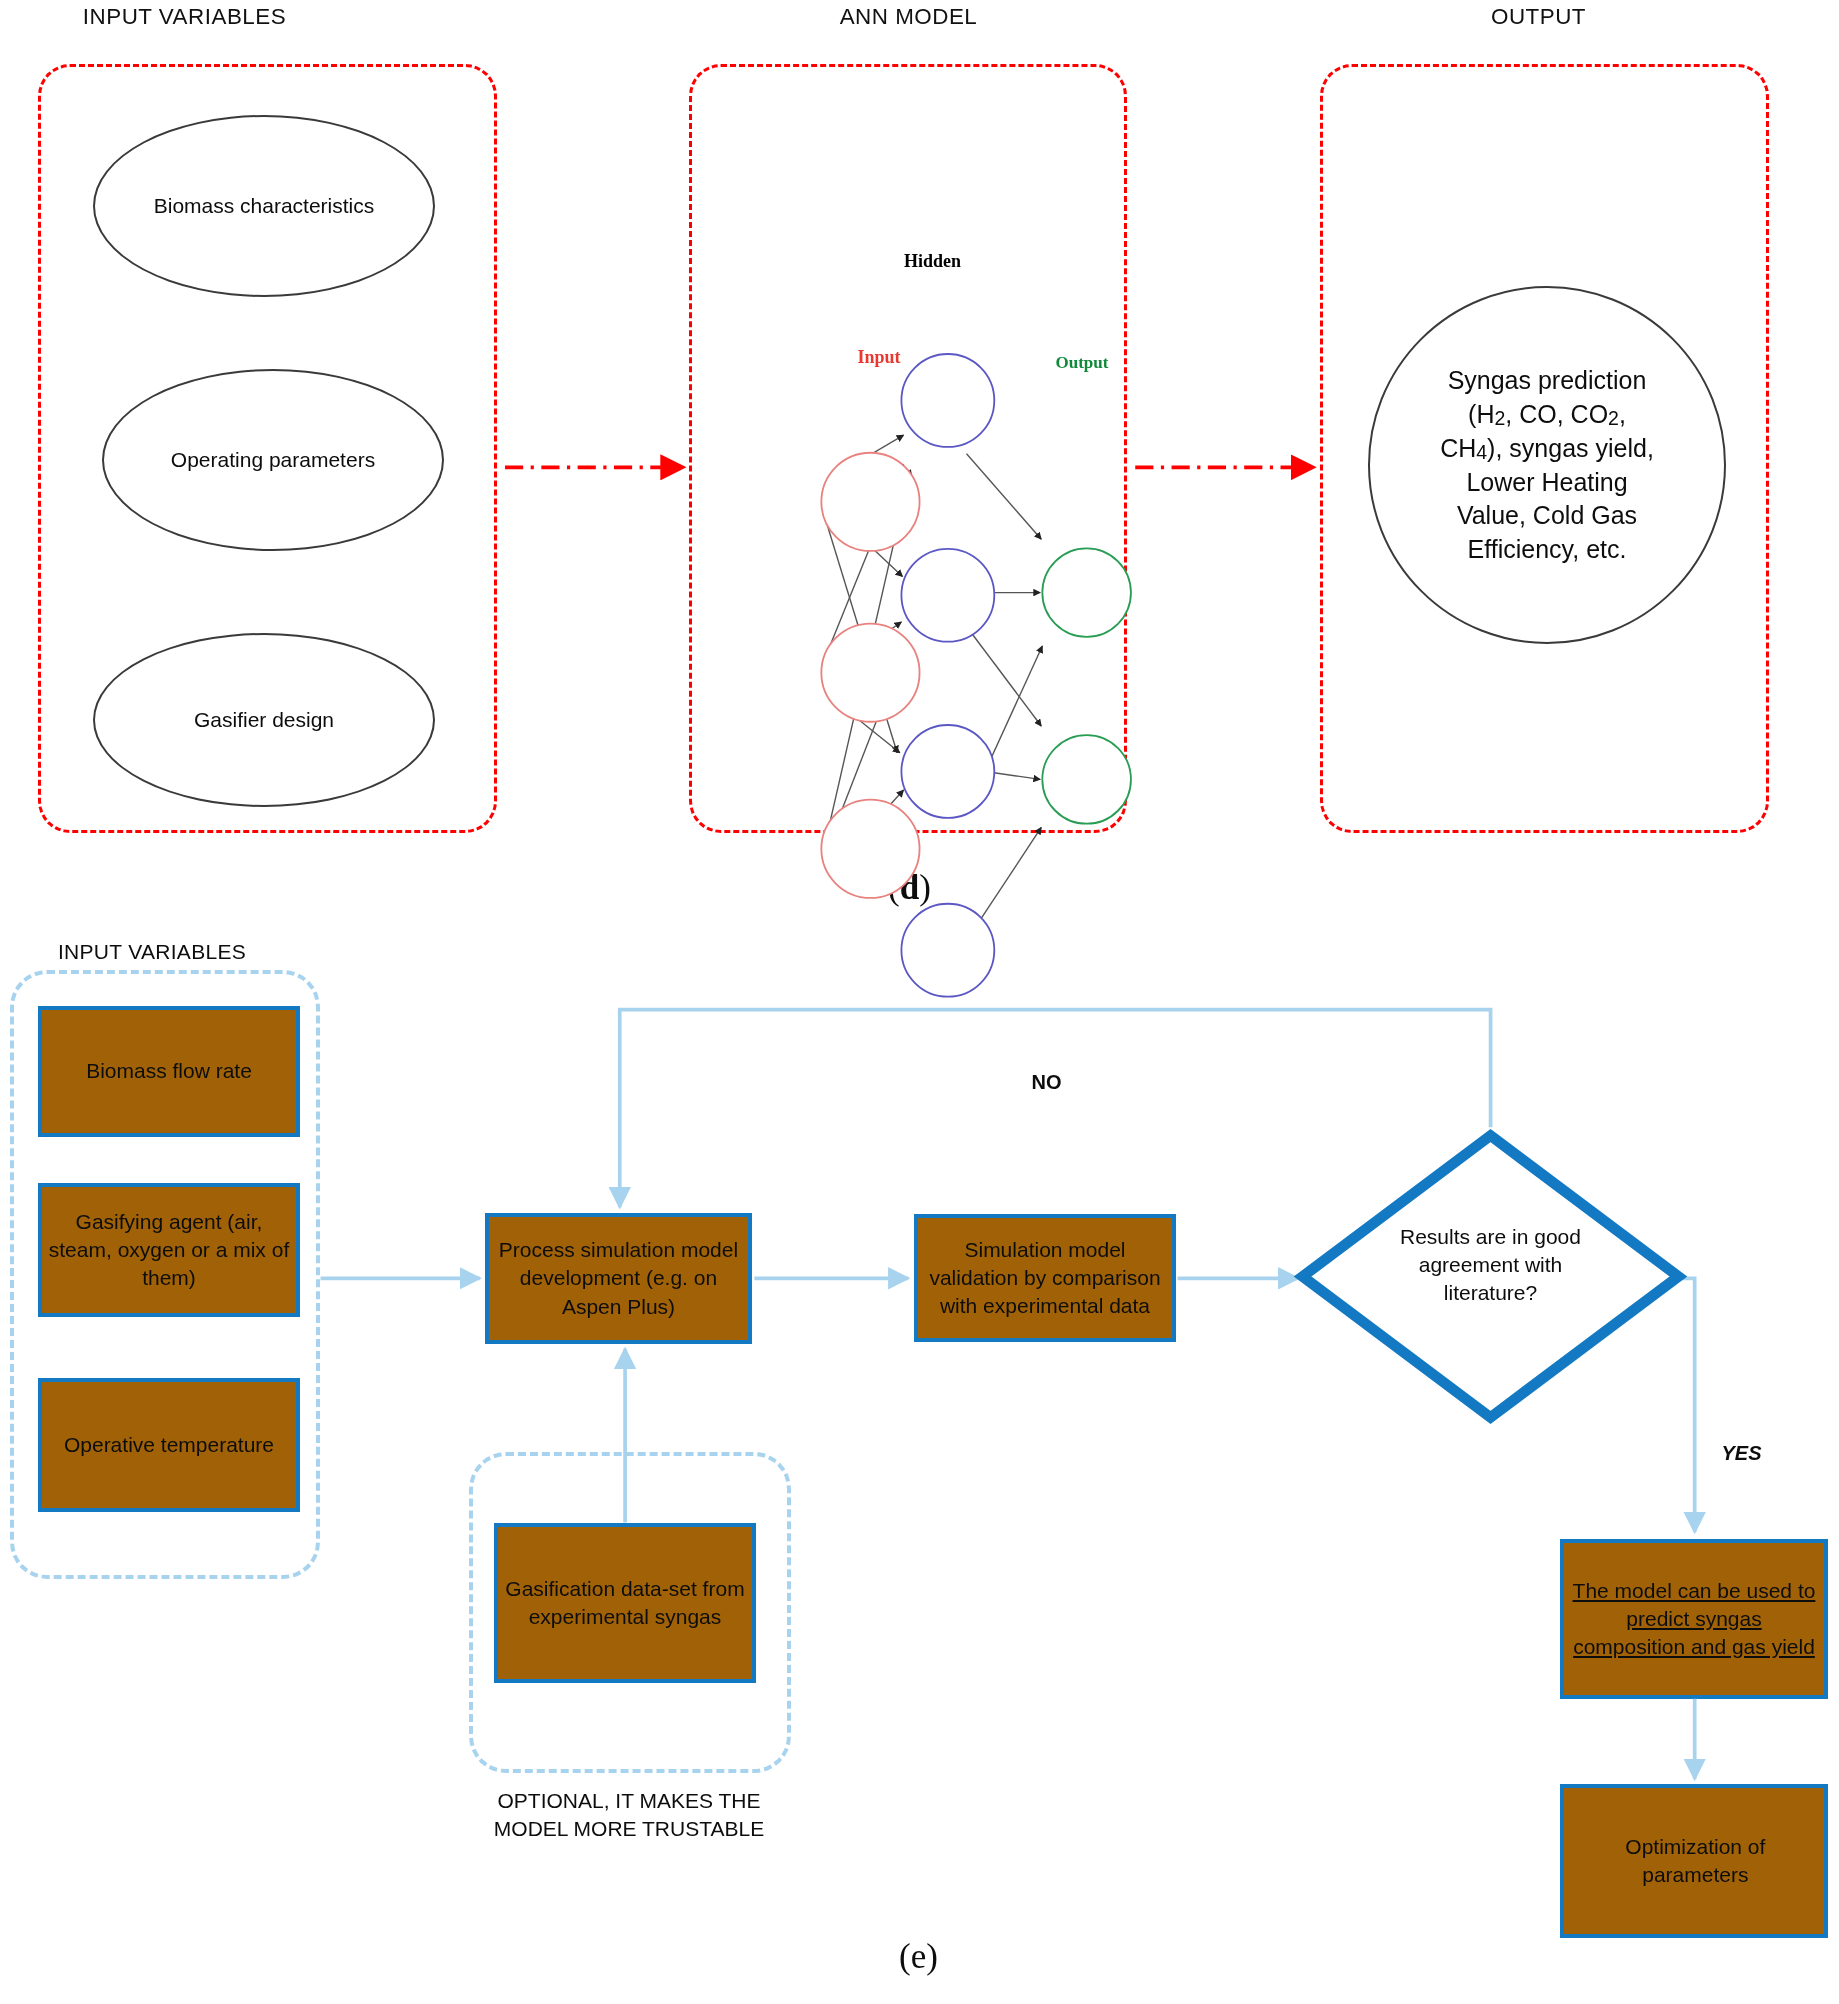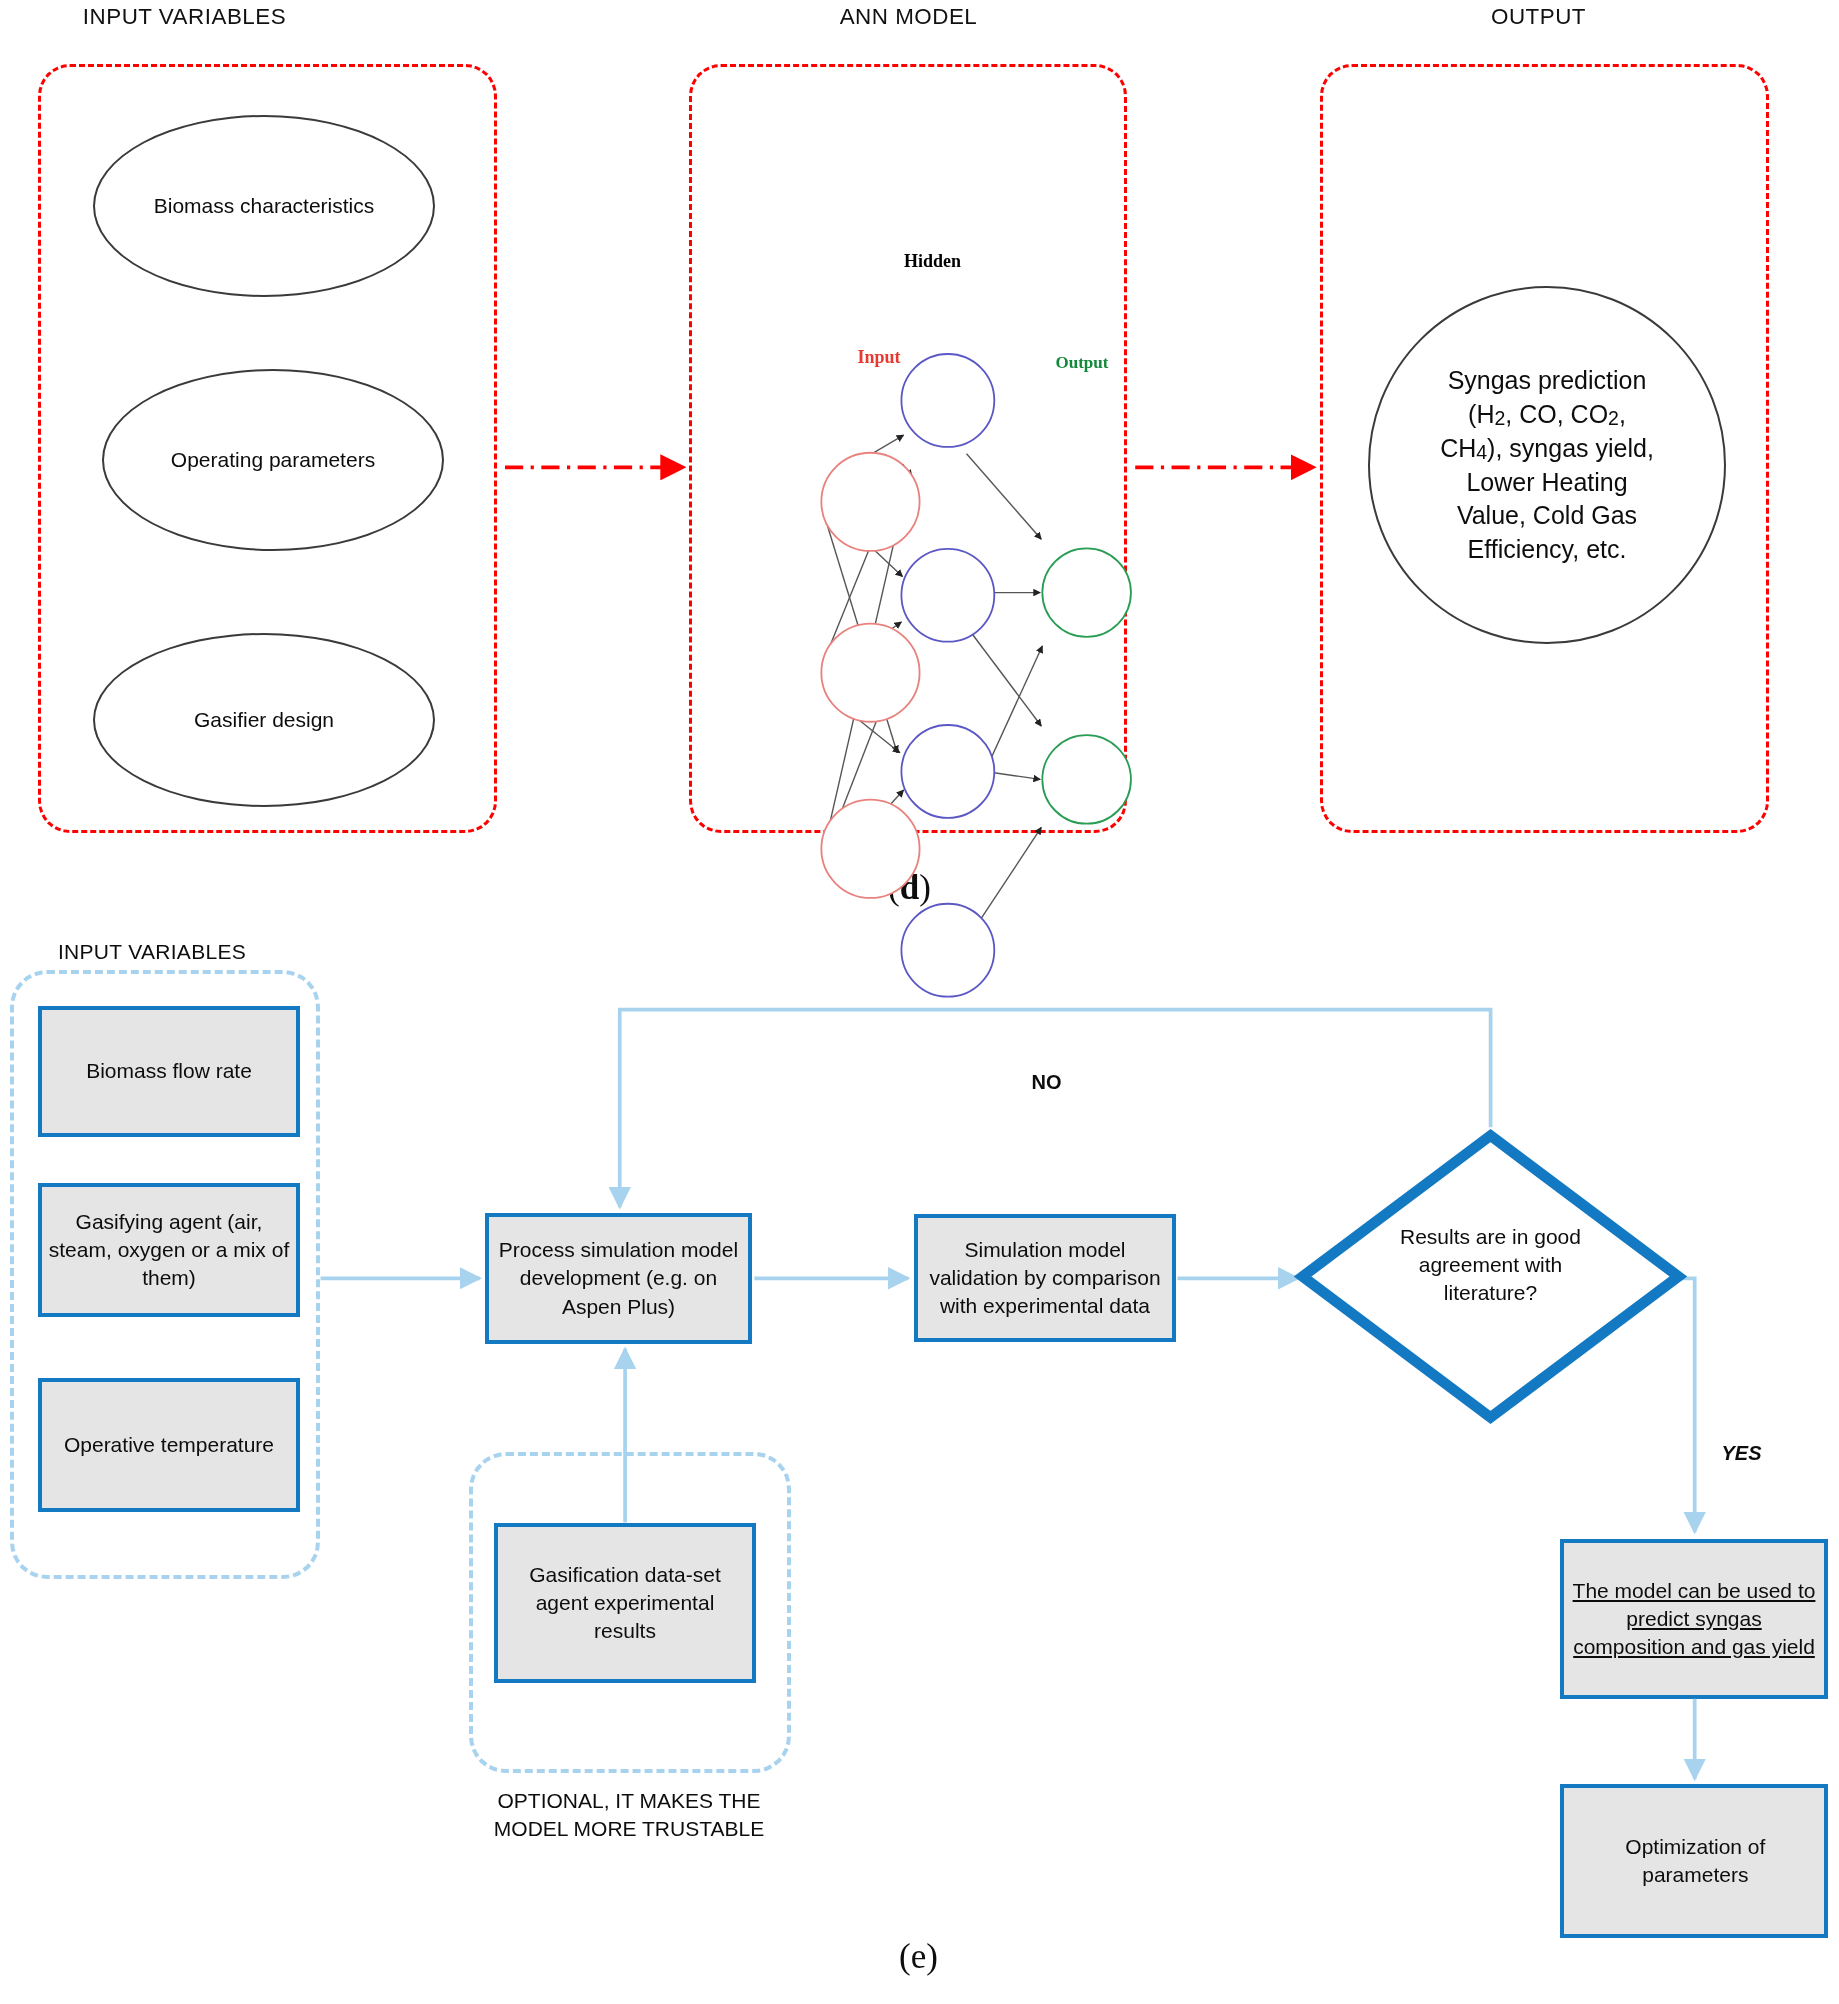--- a/index.html
+++ b/index.html
@@ -26,21 +26,21 @@
     display:flex;align-items:center;justify-content:center;text-align:center;
     font-size:25px;line-height:1.33;background:#fff;
   }
   .sub{font-size:0.78em;vertical-align:-0.12em;}
   .panel-label{
     font-family:"Liberation Serif", serif;font-size:35px;text-align:center;
   }
   .panel-label b{font-weight:700;}
   
   .blue-box{
-    border:4.8px solid #1279c2;box-sizing:border-box;background:#e5e5e5;
+    border:4.8px solid #1279c2;box-sizing:border-box;background:#a16207;
     display:flex;align-items:center;justify-content:center;text-align:center;
     font-size:21px;line-height:1.34;padding:3.2px 5.3px;
   }
   .dash-box{
     border:4.8px dashed #a8d3ee;border-radius:37px;box-sizing:border-box;
   }
   .cap{
     font-size:21px;text-align:center;line-height:1.32;white-space:nowrap;
   }
   .yn{font-size:20px;font-weight:700;text-align:center;}
@@ -170,21 +170,21 @@
   <span>Simulation model validation by comparison with experimental data</span>
 </div>
 
 <svg width="395" height="299" style="left:1293px;top:1127px;z-index:2;" viewBox="0 0 740 560">
   <polygon points="370,16 722,280 370,544 18,280" fill="#ffffff" stroke="#1279c2" stroke-width="20" stroke-linejoin="miter"></polygon>
 </svg>
 <div class="abs" style="left:1373px;top:1223px;width:235px;text-align:center;font-size:21px;line-height:1.34;z-index:5;">Results are in good agreement with literature?</div>
 
 <div class="abs dash-box" style="left:469px;top:1452px;width:322px;height:321px;"></div>
 <div class="abs blue-box" style="left:494px;top:1523px;width:262px;height:160px;">
-  <span>Gasification data-set agent experimental results</span>
+  <span>Gasification data-set from experimental syngas</span>
 </div>
 <div class="abs cap" style="left:442px;top:1787px;width:374px;">
   <div>OPTIONAL, IT MAKES THE</div>
   <div>MODEL MORE TRUSTABLE</div>
 </div>
 
 <div class="abs blue-box" style="left:1560px;top:1539px;width:268px;height:160px;text-decoration:underline;">
   <span>The model can be used to predict syngas composition and gas yield</span>
 </div>
 <div class="abs blue-box" style="left:1560px;top:1784px;width:268px;height:154px;padding-left:8px;">

